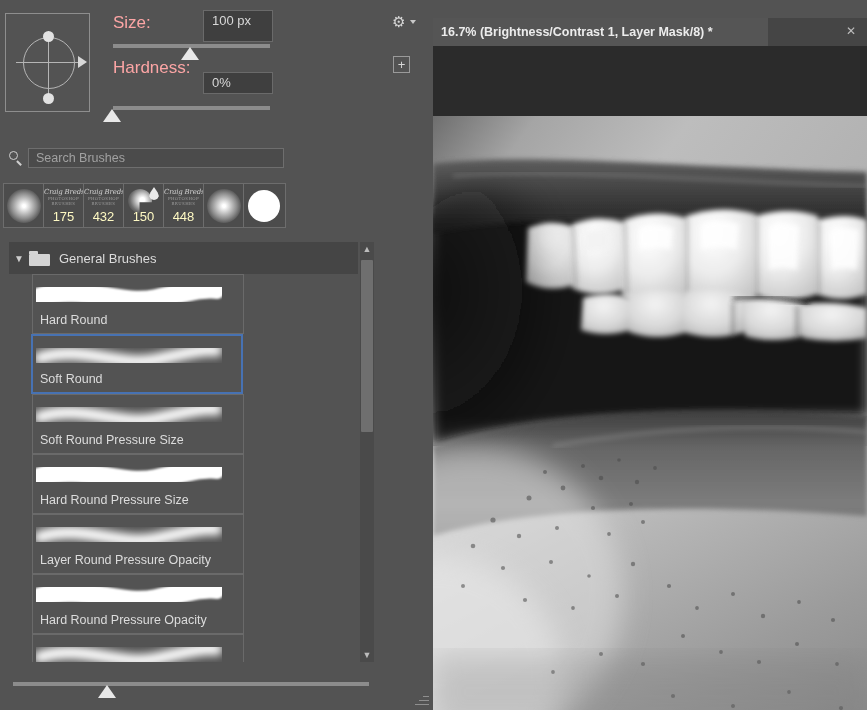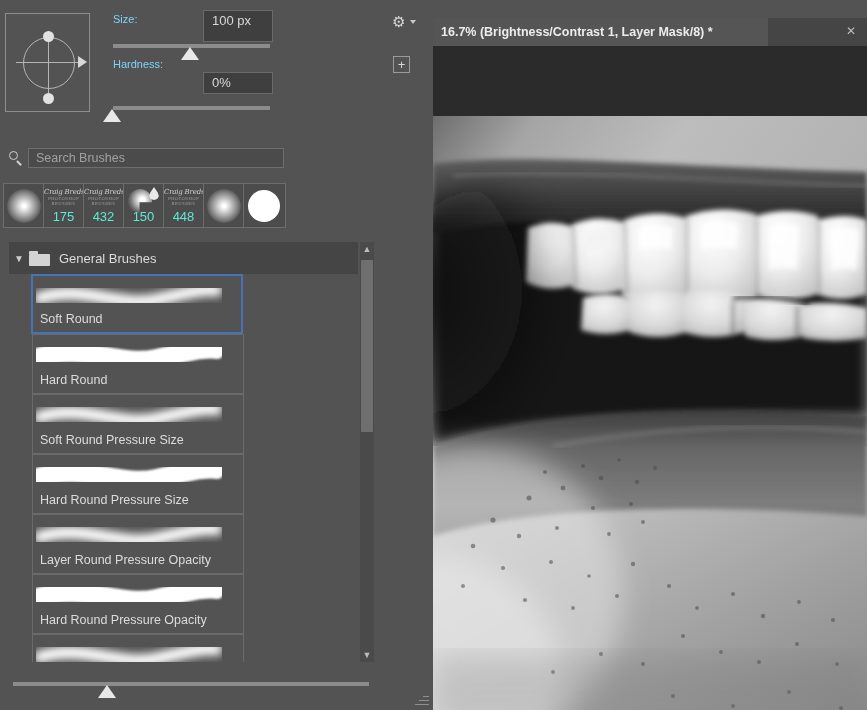--- a/index.html
+++ b/index.html
@@ -39,21 +39,21 @@
   #tip-preview .dot.top { top:17px; }
   #tip-preview .dot.bottom { top:79px; }
   #tip-preview .arrow {
     position:absolute; left:72px; top:42px;
     width:0; height:0; border-left:9px solid #d8d8d8;
     border-top:6px solid transparent; border-bottom:6px solid transparent;
   }
 
   
   .field-label {
-    position:absolute; color:#7dd3fc; font-size:11px;
+    position:absolute; color:#fca5a5; font-size:17px;
   }
   .field-box {
     position:absolute; background:#3f3f3f; border:1px solid #6a6a6a;
     color:#d8d8d8; font-size:13px; padding:2px 8px; text-align:left;
   }
   .slider-track {
     position:absolute; height:4px; background:#8c8c8c;
   }
   .slider-thumb {
     position:absolute; width:0; height:0;
@@ -135,21 +135,21 @@
     font-family:"DejaVu Serif", serif; font-style:italic;
     white-space:nowrap; letter-spacing:-0.2px;
   }
   .script-sub {
     position:absolute; left:0; top:12px; width:100%;
     text-align:center; color:#9d9d9d; font-size:4px;
     font-family:"DejaVu Serif", serif; letter-spacing:0.4px;
   }
   .recent-num {
     position:absolute; left:0; bottom:3px; width:100%;
-    text-align:center; color:#5eead4; font-size:13px;
+    text-align:center; color:#fef9c3; font-size:13px;
   }
 
   
   #group-header {
     position:absolute; left:9px; top:242px; width:349px; height:32px;
     background:#454545; display:flex; align-items:center;
   }
   #group-chevron {
     width:20px; text-align:center; color:#cdcdcd; font-size:10px;
   }
@@ -324,45 +324,45 @@
     <div id="group-header">
       <span id="group-chevron">▼</span>
       <span id="group-folder">
         <i class="tab-top"></i>
           <i class="body"></i>
       </span>
       <span id="group-label">General Brushes</span>
     </div>
 
     <div id="brush-list">
+        <div class="brush-item">
+          <span class="stroke">
+            <svg width="186" height="32" viewBox="0 0 190 32">
+              <defs>
+                <filter id="bf1">
+                  <feGaussianBlur stdDeviation="1.2"></feGaussianBlur>
+                </filter>
+              </defs>
+              <path d="M4,16 C46,2 86,26 122,18 C152,11 172,6 184,8" stroke="#ffffff" stroke-width="20" fill="none" stroke-linecap="round" filter="url(#bf1)"></path>
+            </svg>
+          </span>
+          <span class="brush-name">Hard Round</span>
+        </div>
         <div class="brush-item selected">
           <span class="stroke">
             <svg width="186" height="32" viewBox="0 0 190 32">
               <defs>
                 <filter id="bf0">
                   <feGaussianBlur stdDeviation="4.2"></feGaussianBlur>
                 </filter>
               </defs>
               <path d="M4,16 C46,2 86,26 122,18 C152,11 172,6 184,8" stroke="#ffffff" stroke-width="13" fill="none" stroke-linecap="round" filter="url(#bf0)"></path>
             </svg>
           </span>
           <span class="brush-name">Soft Round</span>
-        </div>
-        <div class="brush-item">
-          <span class="stroke">
-            <svg width="186" height="32" viewBox="0 0 190 32">
-              <defs>
-                <filter id="bf1">
-                  <feGaussianBlur stdDeviation="1.2"></feGaussianBlur>
-                </filter>
-              </defs>
-              <path d="M4,16 C46,2 86,26 122,18 C152,11 172,6 184,8" stroke="#ffffff" stroke-width="20" fill="none" stroke-linecap="round" filter="url(#bf1)"></path>
-            </svg>
-          </span>
-          <span class="brush-name">Hard Round</span>
         </div>
         <div class="brush-item">
           <span class="stroke">
             <svg width="186" height="32" viewBox="0 0 190 32">
               <defs>
                 <filter id="bf2">
                   <feGaussianBlur stdDeviation="4.2"></feGaussianBlur>
                 </filter>
               </defs>
               <path d="M4,16 C46,2 86,26 122,18 C152,11 172,6 184,8" stroke="#ffffff" stroke-width="13" fill="none" stroke-linecap="round" filter="url(#bf2)"></path>

